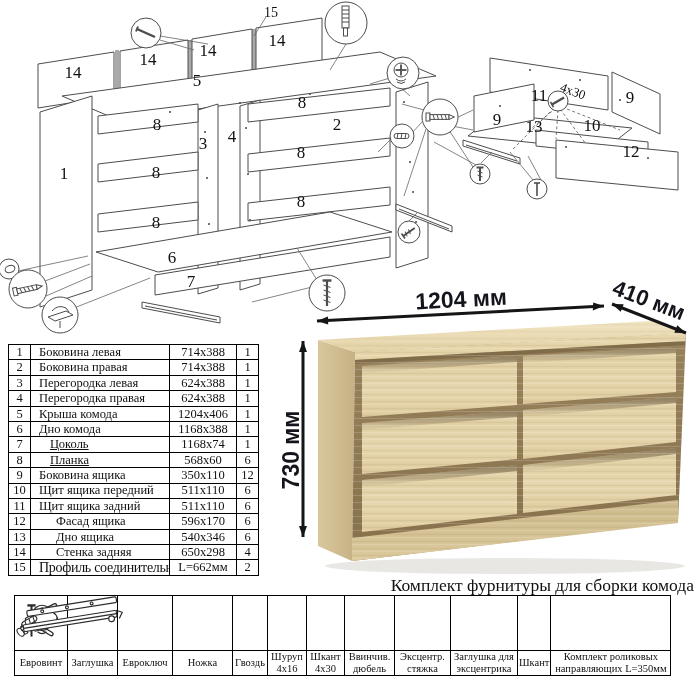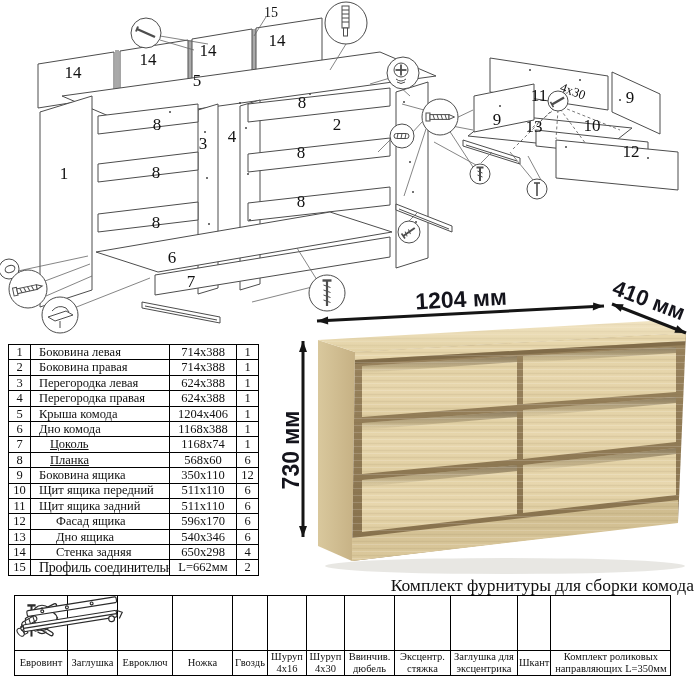--- a/index.html
+++ b/index.html
@@ -602,21 +602,21 @@
       </svg>
     </td>
   </tr>
   <tr class="names">
     <td>Евровинт</td>
     <td>Заглушка</td>
     <td>Евроключ</td>
     <td>Ножка</td>
     <td>Гвоздь</td>
     <td>Шуруп 4x16</td>
-    <td>Шуруп 4x30</td>
+    <td>Шкант 4x30</td>
     <td>Ввинчив. дюбель</td>
     <td>Эксцентр. стяжка</td>
     <td>Заглушка для эксцентрика</td>
     <td>Шкант</td>
     <td>Комплект роликовых направляющих L=350мм</td>
   </tr>
   </tbody>
 </table>
 
 </div>

